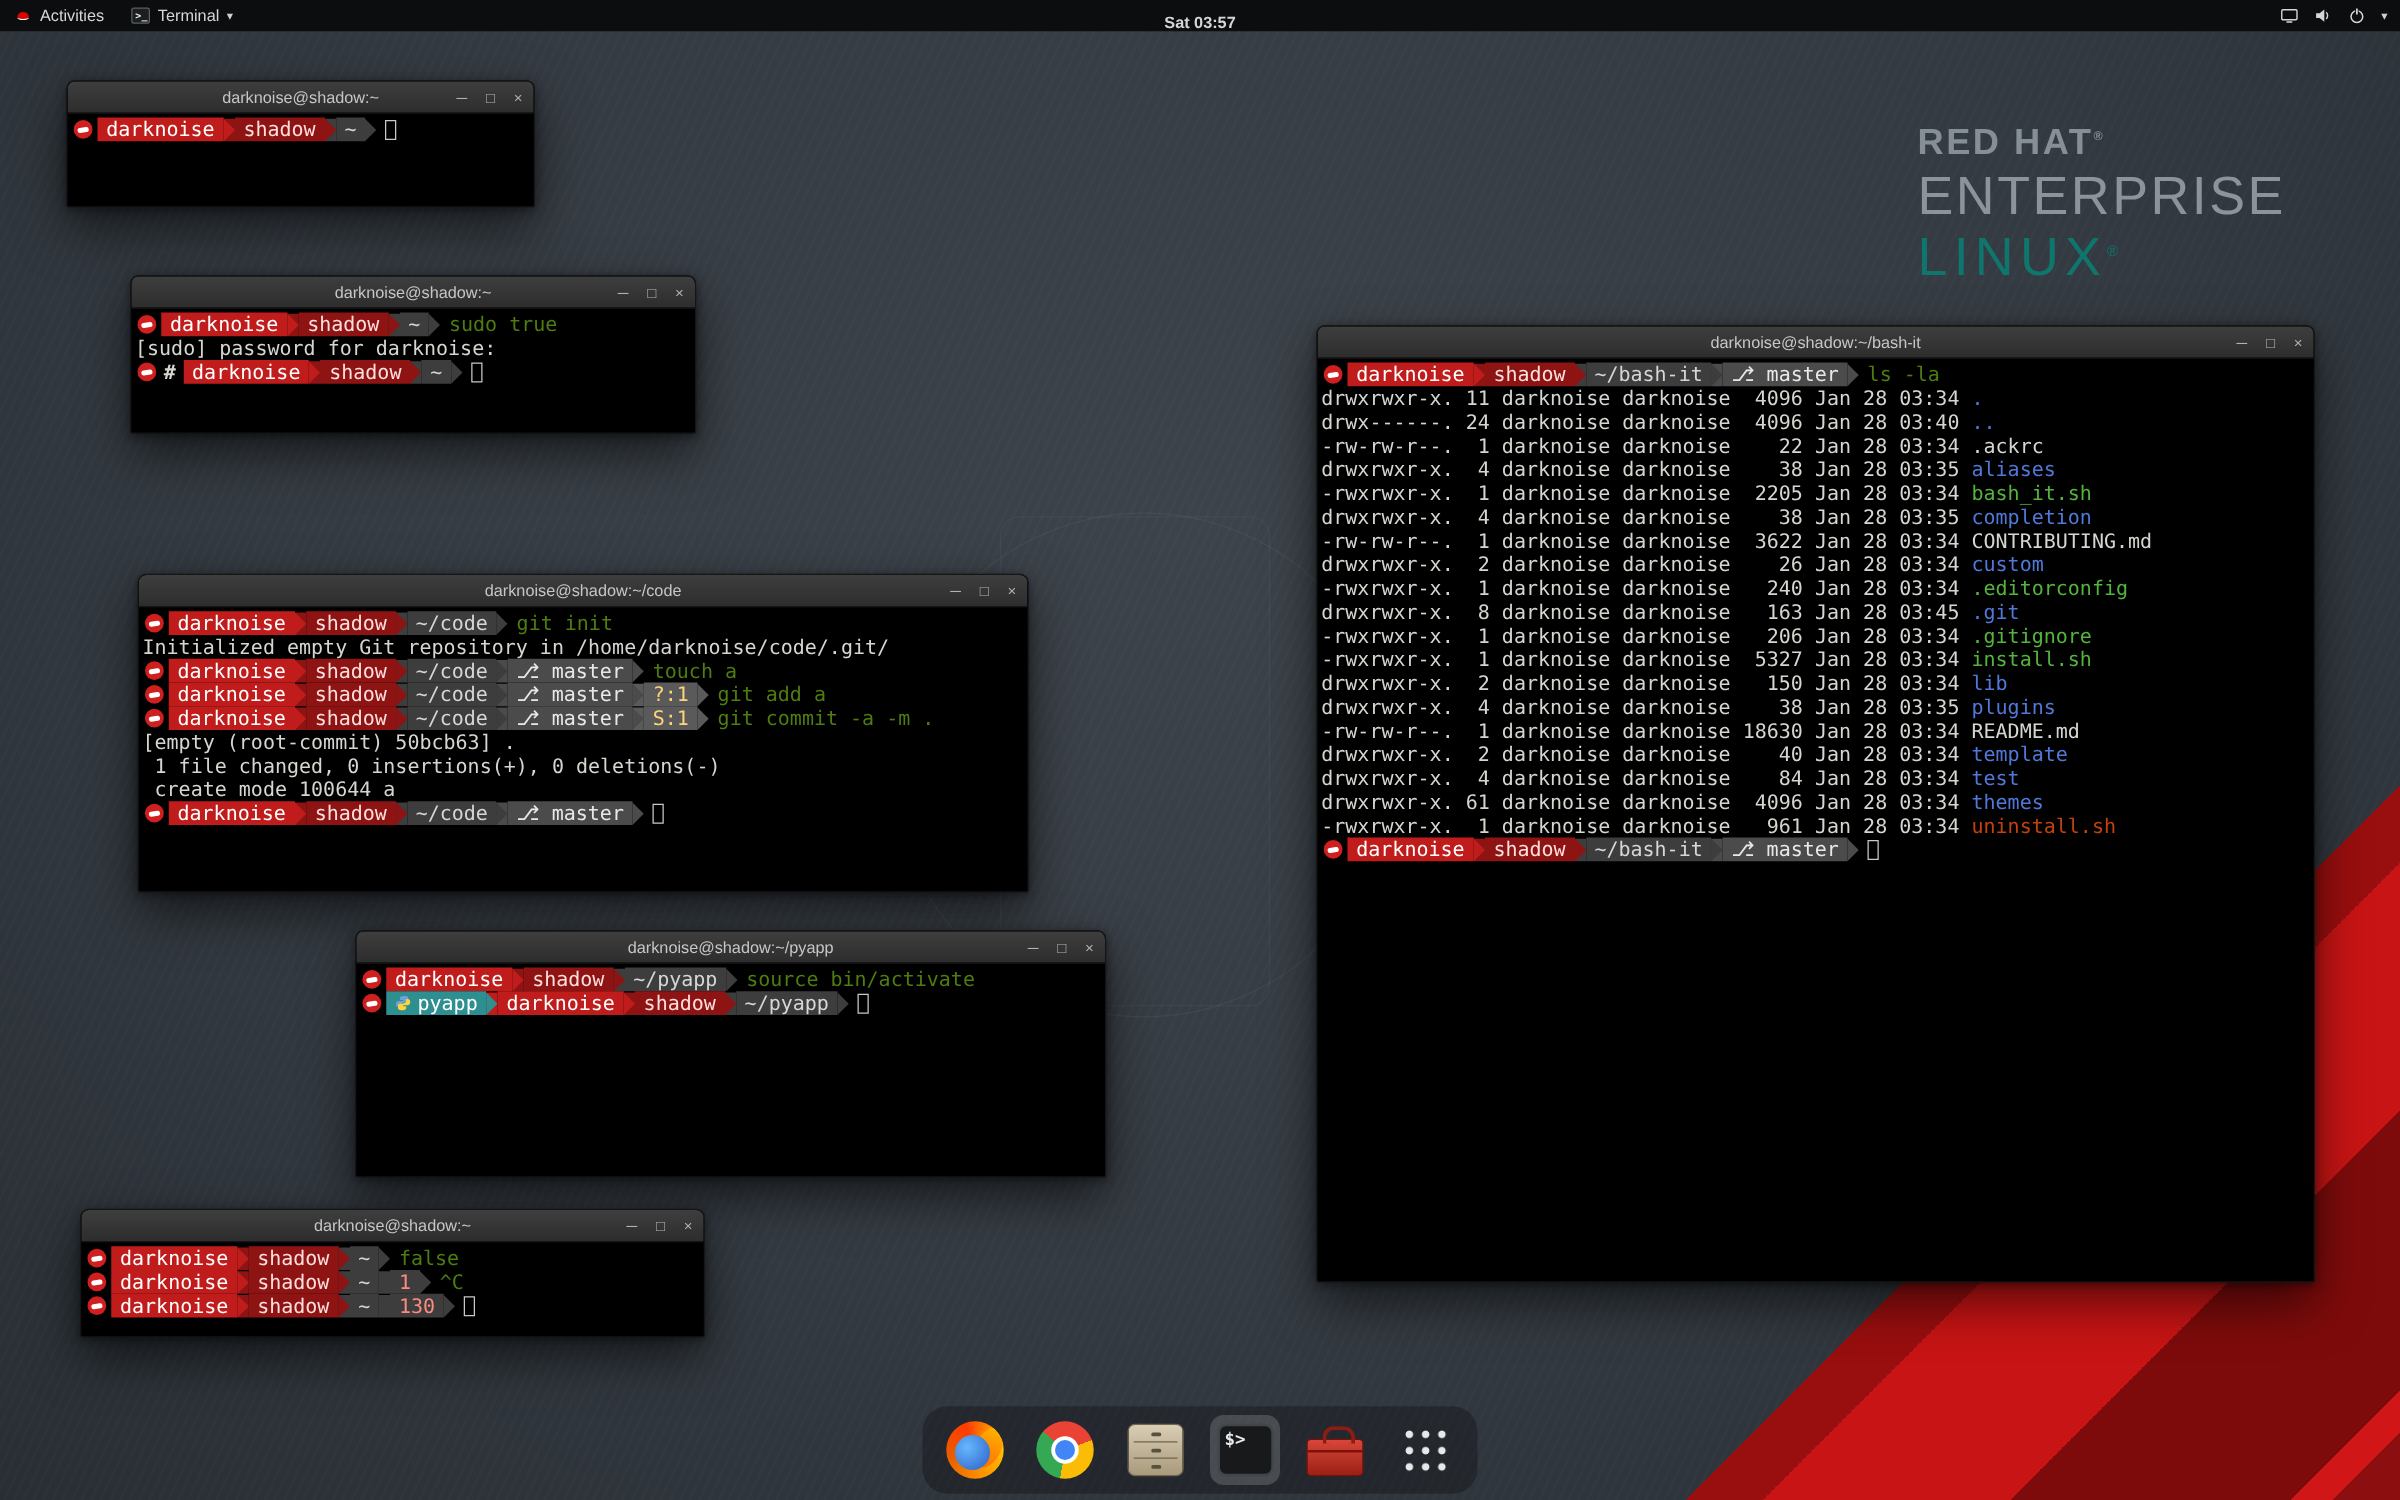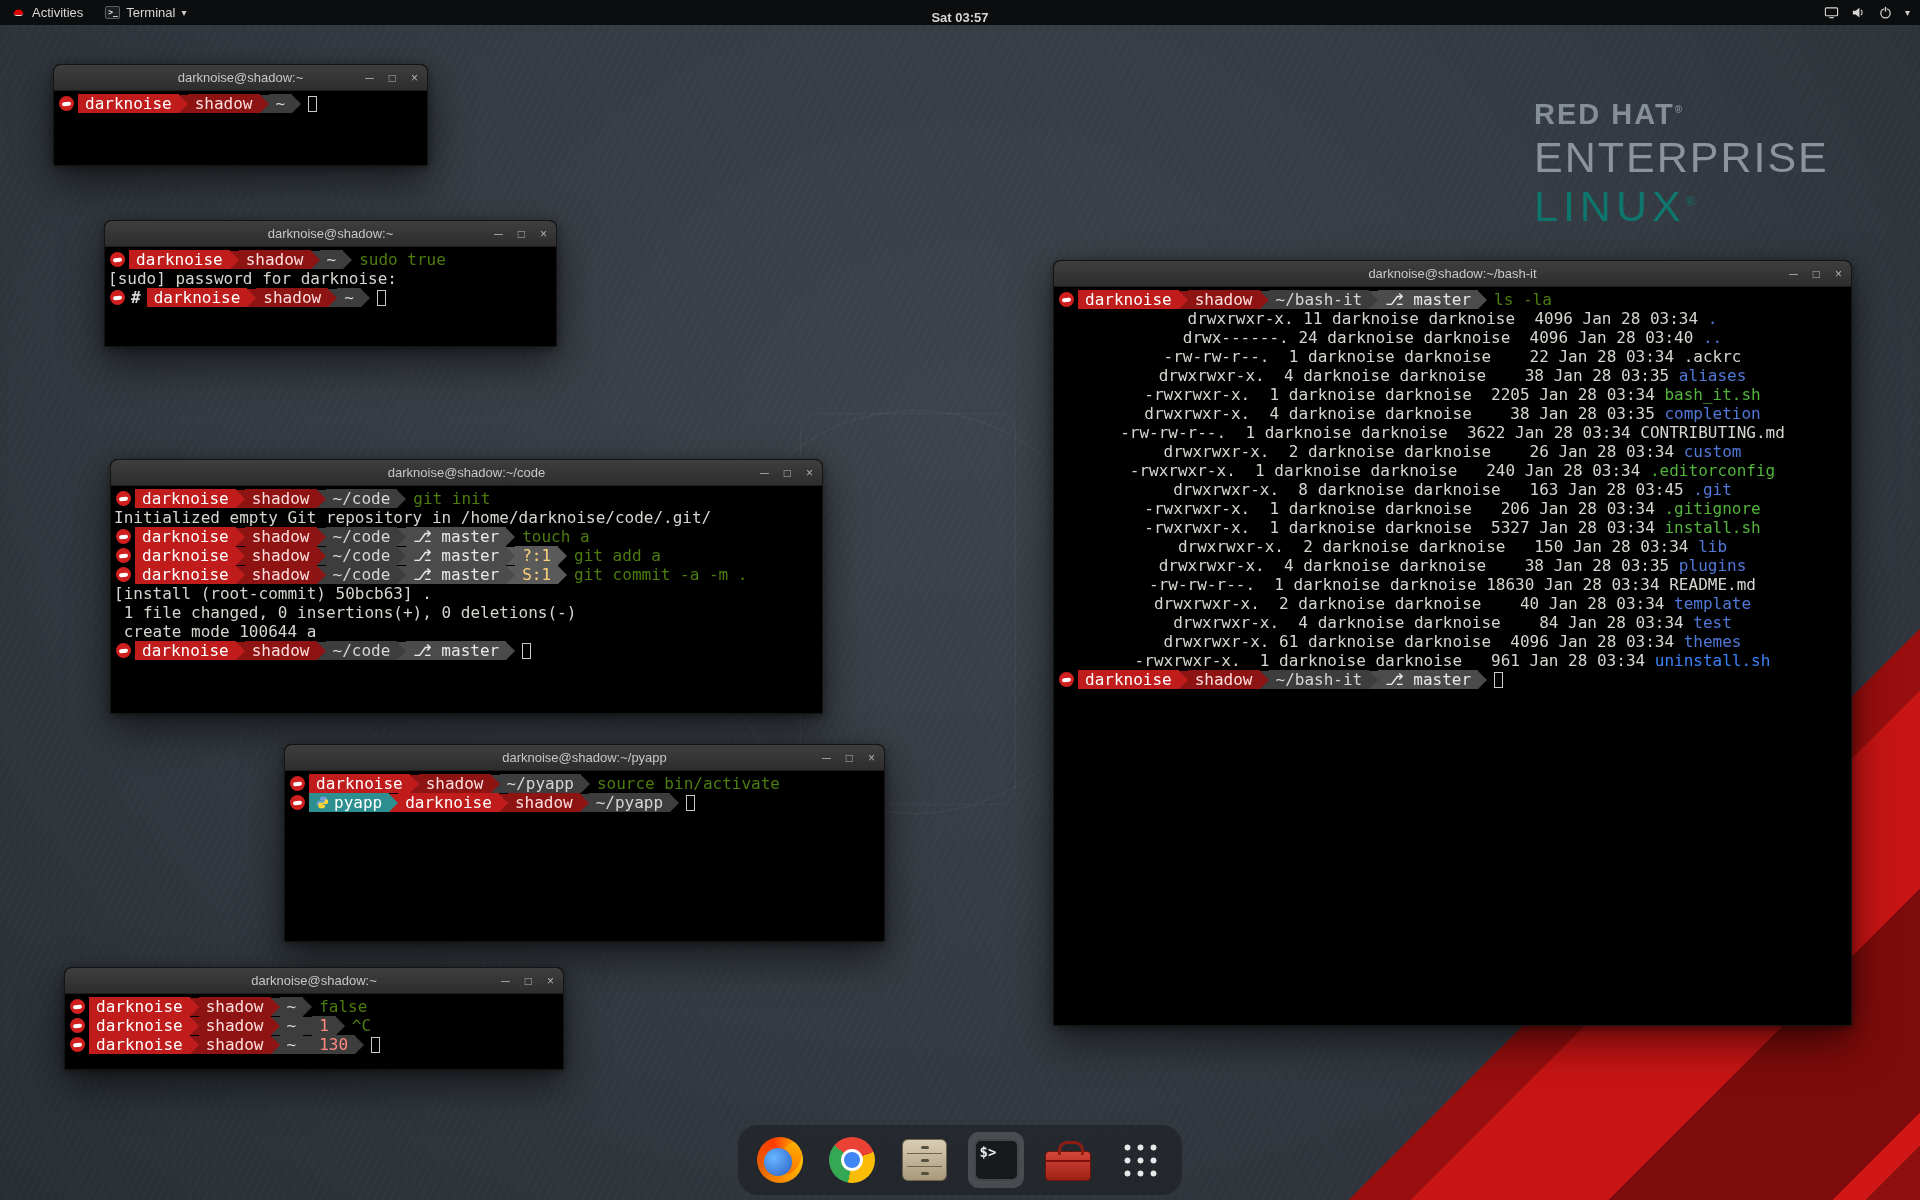--- a/index.html
+++ b/index.html
@@ -222,21 +222,21 @@
           <span class="wbtn">□</span>
           <span class="wbtn">×</span>
         </div>
       </div>
       <div class="term-body">
         <div class="term-line prompt"><span class="picon"></span><span class="seg" style="background: rgb(192, 28, 28); color: rgb(255, 255, 255);">darknoise</span><span class="sep" style="border-left-color: rgb(192, 28, 28); background: rgb(142, 20, 20);"></span><span class="seg" style="background: rgb(142, 20, 20); color: rgb(255, 222, 222);">shadow</span><span class="sep" style="border-left-color: rgb(142, 20, 20); background: rgb(61, 61, 61);"></span><span class="seg" style="background: rgb(61, 61, 61); color: rgb(214, 214, 214);">~/code</span><span class="sep" style="border-left-color: rgb(61, 61, 61); background: transparent;"></span><span class="cmd">git init</span></div>
         <div class="term-line"><span>Initialized empty Git repository in /home/darknoise/code/.git/</span></div>
         <div class="term-line prompt"><span class="picon"></span><span class="seg" style="background: rgb(192, 28, 28); color: rgb(255, 255, 255);">darknoise</span><span class="sep" style="border-left-color: rgb(192, 28, 28); background: rgb(142, 20, 20);"></span><span class="seg" style="background: rgb(142, 20, 20); color: rgb(255, 222, 222);">shadow</span><span class="sep" style="border-left-color: rgb(142, 20, 20); background: rgb(61, 61, 61);"></span><span class="seg" style="background: rgb(61, 61, 61); color: rgb(214, 214, 214);">~/code</span><span class="sep" style="border-left-color: rgb(61, 61, 61); background: rgb(75, 75, 75);"></span><span class="seg" style="background: rgb(75, 75, 75); color: rgb(232, 232, 232);">⎇ master</span><span class="sep" style="border-left-color: rgb(75, 75, 75); background: transparent;"></span><span class="cmd">touch a</span></div>
         <div class="term-line prompt"><span class="picon"></span><span class="seg" style="background: rgb(192, 28, 28); color: rgb(255, 255, 255);">darknoise</span><span class="sep" style="border-left-color: rgb(192, 28, 28); background: rgb(142, 20, 20);"></span><span class="seg" style="background: rgb(142, 20, 20); color: rgb(255, 222, 222);">shadow</span><span class="sep" style="border-left-color: rgb(142, 20, 20); background: rgb(61, 61, 61);"></span><span class="seg" style="background: rgb(61, 61, 61); color: rgb(214, 214, 214);">~/code</span><span class="sep" style="border-left-color: rgb(61, 61, 61); background: rgb(75, 75, 75);"></span><span class="seg" style="background: rgb(75, 75, 75); color: rgb(232, 232, 232);">⎇ master</span><span class="sep" style="border-left-color: rgb(75, 75, 75); background: rgb(90, 90, 90);"></span><span class="seg" style="background: rgb(90, 90, 90); color: rgb(255, 211, 122);">?:1</span><span class="sep" style="border-left-color: rgb(90, 90, 90); background: transparent;"></span><span class="cmd">git add a</span></div>
         <div class="term-line prompt"><span class="picon"></span><span class="seg" style="background: rgb(192, 28, 28); color: rgb(255, 255, 255);">darknoise</span><span class="sep" style="border-left-color: rgb(192, 28, 28); background: rgb(142, 20, 20);"></span><span class="seg" style="background: rgb(142, 20, 20); color: rgb(255, 222, 222);">shadow</span><span class="sep" style="border-left-color: rgb(142, 20, 20); background: rgb(61, 61, 61);"></span><span class="seg" style="background: rgb(61, 61, 61); color: rgb(214, 214, 214);">~/code</span><span class="sep" style="border-left-color: rgb(61, 61, 61); background: rgb(75, 75, 75);"></span><span class="seg" style="background: rgb(75, 75, 75); color: rgb(232, 232, 232);">⎇ master</span><span class="sep" style="border-left-color: rgb(75, 75, 75); background: rgb(90, 90, 90);"></span><span class="seg" style="background: rgb(90, 90, 90); color: rgb(255, 211, 122);">S:1</span><span class="sep" style="border-left-color: rgb(90, 90, 90); background: transparent;"></span><span class="cmd">git commit -a -m .</span></div>
-        <div class="term-line"><span>[install (root-commit) 50bcb63] .</span></div>
+        <div class="term-line"><span>[empty (root-commit) 50bcb63] .</span></div>
         <div class="term-line"><span> 1 file changed, 0 insertions(+), 0 deletions(-)</span></div>
         <div class="term-line"><span> create mode 100644 a</span></div>
         <div class="term-line prompt"><span class="picon"></span><span class="seg" style="background: rgb(192, 28, 28); color: rgb(255, 255, 255);">darknoise</span><span class="sep" style="border-left-color: rgb(192, 28, 28); background: rgb(142, 20, 20);"></span><span class="seg" style="background: rgb(142, 20, 20); color: rgb(255, 222, 222);">shadow</span><span class="sep" style="border-left-color: rgb(142, 20, 20); background: rgb(61, 61, 61);"></span><span class="seg" style="background: rgb(61, 61, 61); color: rgb(214, 214, 214);">~/code</span><span class="sep" style="border-left-color: rgb(61, 61, 61); background: rgb(75, 75, 75);"></span><span class="seg" style="background: rgb(75, 75, 75); color: rgb(232, 232, 232);">⎇ master</span><span class="sep" style="border-left-color: rgb(75, 75, 75); background: transparent;"></span><span class="cursor"></span></div>
       </div>
     </div>
     <div class="term-window" style="left: 284px; top: 744px; width: 601px; height: 198px;">
       <div class="titlebar">
         <div class="title">darknoise@shadow:~/pyapp</div>
         <div class="win-controls">
           <span class="wbtn">─</span>
@@ -260,21 +260,21 @@
           <span class="wbtn">□</span>
           <span class="wbtn">×</span>
         </div>
       </div>
       <div class="term-body">
         <div class="term-line prompt"><span class="picon"></span><span class="seg" style="background: rgb(192, 28, 28); color: rgb(255, 255, 255);">darknoise</span><span class="sep" style="border-left-color: rgb(192, 28, 28); background: rgb(142, 20, 20);"></span><span class="seg" style="background: rgb(142, 20, 20); color: rgb(255, 222, 222);">shadow</span><span class="sep" style="border-left-color: rgb(142, 20, 20); background: rgb(61, 61, 61);"></span><span class="seg" style="background: rgb(61, 61, 61); color: rgb(214, 214, 214);">~</span><span class="sep" style="border-left-color: rgb(61, 61, 61); background: transparent;"></span><span class="cmd">false</span></div>
         <div class="term-line prompt"><span class="picon"></span><span class="seg" style="background: rgb(192, 28, 28); color: rgb(255, 255, 255);">darknoise</span><span class="sep" style="border-left-color: rgb(192, 28, 28); background: rgb(142, 20, 20);"></span><span class="seg" style="background: rgb(142, 20, 20); color: rgb(255, 222, 222);">shadow</span><span class="sep" style="border-left-color: rgb(142, 20, 20); background: rgb(61, 61, 61);"></span><span class="seg" style="background: rgb(61, 61, 61); color: rgb(214, 214, 214);">~</span><span class="sep" style="border-left-color: rgb(61, 61, 61); background: rgb(61, 61, 61);"></span><span class="seg" style="background: rgb(61, 61, 61); color: rgb(255, 138, 128);">1</span><span class="sep" style="border-left-color: rgb(61, 61, 61); background: transparent;"></span><span class="cmd">^C</span></div>
         <div class="term-line prompt"><span class="picon"></span><span class="seg" style="background: rgb(192, 28, 28); color: rgb(255, 255, 255);">darknoise</span><span class="sep" style="border-left-color: rgb(192, 28, 28); background: rgb(142, 20, 20);"></span><span class="seg" style="background: rgb(142, 20, 20); color: rgb(255, 222, 222);">shadow</span><span class="sep" style="border-left-color: rgb(142, 20, 20); background: rgb(61, 61, 61);"></span><span class="seg" style="background: rgb(61, 61, 61); color: rgb(214, 214, 214);">~</span><span class="sep" style="border-left-color: rgb(61, 61, 61); background: rgb(61, 61, 61);"></span><span class="seg" style="background: rgb(61, 61, 61); color: rgb(255, 138, 128);">130</span><span class="sep" style="border-left-color: rgb(61, 61, 61); background: transparent;"></span><span class="cursor"></span></div>
       </div>
     </div>
-    <div class="term-window" style="left: 1053px; top: 260px; width: 799px; height: 766px; text-align: center;">
+    <div class="term-window" style="left: 1053px; top: 260px; width: 799px; height: 766px;">
       <div class="titlebar">
         <div class="title">darknoise@shadow:~/bash-it</div>
         <div class="win-controls">
           <span class="wbtn">─</span>
           <span class="wbtn">□</span>
           <span class="wbtn">×</span>
         </div>
       </div>
       <div class="term-body">
         <div class="term-line prompt"><span class="picon"></span><span class="seg" style="background: rgb(192, 28, 28); color: rgb(255, 255, 255);">darknoise</span><span class="sep" style="border-left-color: rgb(192, 28, 28); background: rgb(142, 20, 20);"></span><span class="seg" style="background: rgb(142, 20, 20); color: rgb(255, 222, 222);">shadow</span><span class="sep" style="border-left-color: rgb(142, 20, 20); background: rgb(61, 61, 61);"></span><span class="seg" style="background: rgb(61, 61, 61); color: rgb(214, 214, 214);">~/bash-it</span><span class="sep" style="border-left-color: rgb(61, 61, 61); background: rgb(75, 75, 75);"></span><span class="seg" style="background: rgb(75, 75, 75); color: rgb(232, 232, 232);">⎇ master</span><span class="sep" style="border-left-color: rgb(75, 75, 75); background: transparent;"></span><span class="cmd">ls -la</span></div>
@@ -289,21 +289,21 @@
         <div class="term-line"><span>-rwxrwxr-x.  1 darknoise darknoise   240 Jan 28 03:34 </span><span style="color: rgb(83, 180, 60);">.editorconfig</span></div>
         <div class="term-line"><span>drwxrwxr-x.  8 darknoise darknoise   163 Jan 28 03:45 </span><span style="color: rgb(81, 120, 216);">.git</span></div>
         <div class="term-line"><span>-rwxrwxr-x.  1 darknoise darknoise   206 Jan 28 03:34 </span><span style="color: rgb(83, 180, 60);">.gitignore</span></div>
         <div class="term-line"><span>-rwxrwxr-x.  1 darknoise darknoise  5327 Jan 28 03:34 </span><span style="color: rgb(83, 180, 60);">install.sh</span></div>
         <div class="term-line"><span>drwxrwxr-x.  2 darknoise darknoise   150 Jan 28 03:34 </span><span style="color: rgb(81, 120, 216);">lib</span></div>
         <div class="term-line"><span>drwxrwxr-x.  4 darknoise darknoise    38 Jan 28 03:35 </span><span style="color: rgb(81, 120, 216);">plugins</span></div>
         <div class="term-line"><span>-rw-rw-r--.  1 darknoise darknoise 18630 Jan 28 03:34 </span><span>README.md</span></div>
         <div class="term-line"><span>drwxrwxr-x.  2 darknoise darknoise    40 Jan 28 03:34 </span><span style="color: rgb(81, 120, 216);">template</span></div>
         <div class="term-line"><span>drwxrwxr-x.  4 darknoise darknoise    84 Jan 28 03:34 </span><span style="color: rgb(81, 120, 216);">test</span></div>
         <div class="term-line"><span>drwxrwxr-x. 61 darknoise darknoise  4096 Jan 28 03:34 </span><span style="color: rgb(81, 120, 216);">themes</span></div>
-        <div class="term-line"><span>-rwxrwxr-x.  1 darknoise darknoise   961 Jan 28 03:34 </span><span style="color: #3b82f6; margin-top: 16px;">uninstall.sh</span></div>
+        <div class="term-line"><span>-rwxrwxr-x.  1 darknoise darknoise   961 Jan 28 03:34 </span><span style="color: #c2410c; margin-top: 16px;">uninstall.sh</span></div>
         <div class="term-line prompt"><span class="picon"></span><span class="seg" style="background: rgb(192, 28, 28); color: rgb(255, 255, 255);">darknoise</span><span class="sep" style="border-left-color: rgb(192, 28, 28); background: rgb(142, 20, 20);"></span><span class="seg" style="background: rgb(142, 20, 20); color: rgb(255, 222, 222);">shadow</span><span class="sep" style="border-left-color: rgb(142, 20, 20); background: rgb(61, 61, 61);"></span><span class="seg" style="background: rgb(61, 61, 61); color: rgb(214, 214, 214);">~/bash-it</span><span class="sep" style="border-left-color: rgb(61, 61, 61); background: rgb(75, 75, 75);"></span><span class="seg" style="background: rgb(75, 75, 75); color: rgb(232, 232, 232);">⎇ master</span><span class="sep" style="border-left-color: rgb(75, 75, 75); background: transparent;"></span><span class="cursor"></span></div>
       </div>
     </div>
   </div>
 
 <div class="dock">
   <div class="dock-item">
     <span class="icon-ff">
         <span class="tail"></span>
         <span class="globe"></span>

